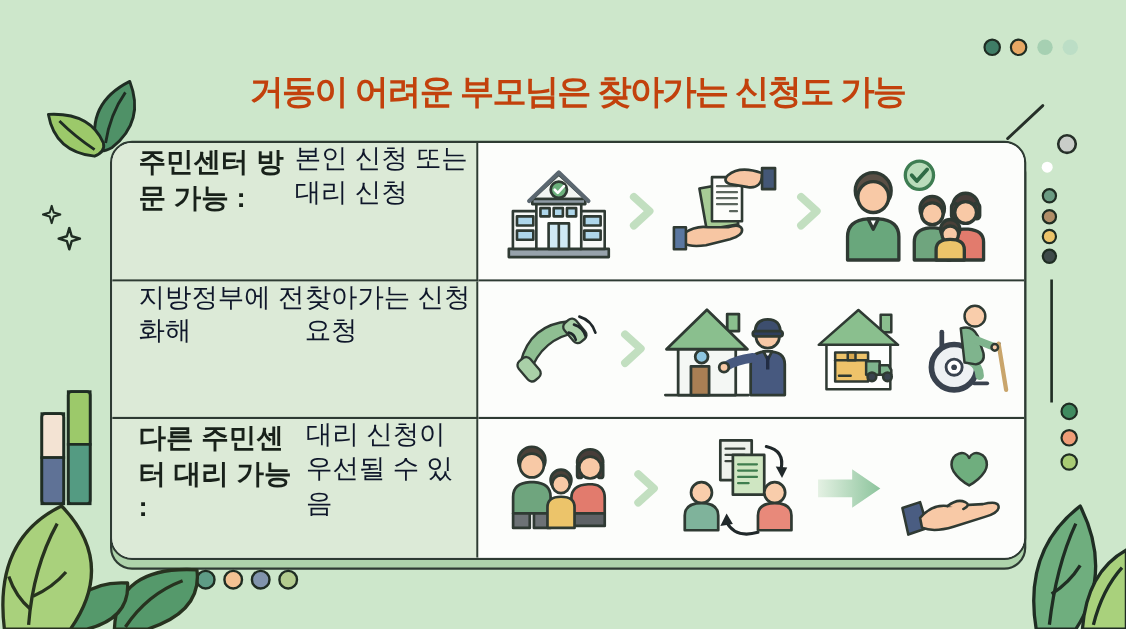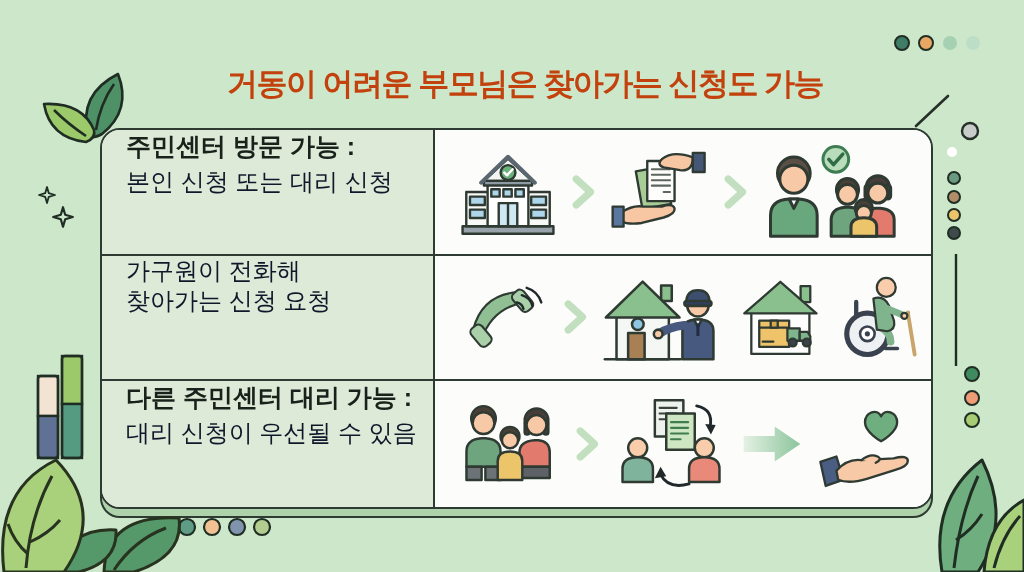--- a/index.html
+++ b/index.html
@@ -21,21 +21,21 @@
     box-sizing:border-box;
   }
   #card{
     position:absolute;left:100px;top:128px;width:833px;height:381px;
     background:#fcfdfb;border:2.5px solid #2e3b33;border-radius:20px;
     box-sizing:border-box;overflow:hidden;
     display:grid;grid-template-columns:333px 1fr;grid-template-rows:repeat(3,1fr);
   }
   .cell-label{
     background:#dcead7;border-right:2.5px solid #2e3b33;
-    display:flex;flex-direction:column;justify-content:flex-start;
+    display:flex;flex-direction:row;justify-content:space-between;
     padding-left:24px;box-sizing:border-box;
   }
   .cell-icons{
     display:flex;align-items:center;padding-left:22px;gap:12px;
     box-sizing:border-box;background:#fcfdfb;
   }
   .rb{border-bottom:2.5px solid #2e3b33;}
   .row-heading{font-size:25px;font-weight:700;margin:0 0 4px 0;color:#18211a;}
   .row-line{font-size:24px;font-weight:400;margin:0;line-height:1.28;color:#0f172a;}
   svg{display:block;}
@@ -171,21 +171,21 @@
         <circle cx="100" cy="43" r="8.5" fill="#f8c9a6"></circle>
         <path d="M86,80 L86,66 Q86,57 98,56 L102,56 Q114,57 114,66 L114,80 Z" fill="#e27b6d"></path>
         <circle cx="88" cy="56" r="7.5" fill="#4a4038"></circle>
         <circle cx="88" cy="60" r="6.5" fill="#f8c9a6"></circle>
         <path d="M77,80 L77,72 Q77,64 88,64 Q99,64 99,72 L99,80 Z" fill="#ecc46a"></path>
       </g>
     </svg>
   </div>
 
   <div class="cell-label rb">
-    <p class="row-line">가구원이 전화해</p>
+    <p class="row-line">지방정부에 전화해</p>
     <p class="row-line">찾아가는 신청 요청</p>
   </div>
   <div class="cell-icons rb">
     <svg width="94" height="94" viewBox="-8 -4 116 116">
       <g class="ic">
         <g transform="rotate(-40 46 54)">
           <path d="M10,44 L10,60 Q46,38 82,60 L82,44 Q46,18 10,44 Z" fill="#8fbf92"></path>
           <rect x="4" y="42" width="17" height="28" rx="6" fill="#a9d0a8"></rect>
           <rect x="71" y="42" width="17" height="28" rx="6" fill="#a9d0a8"></rect>
         </g>

